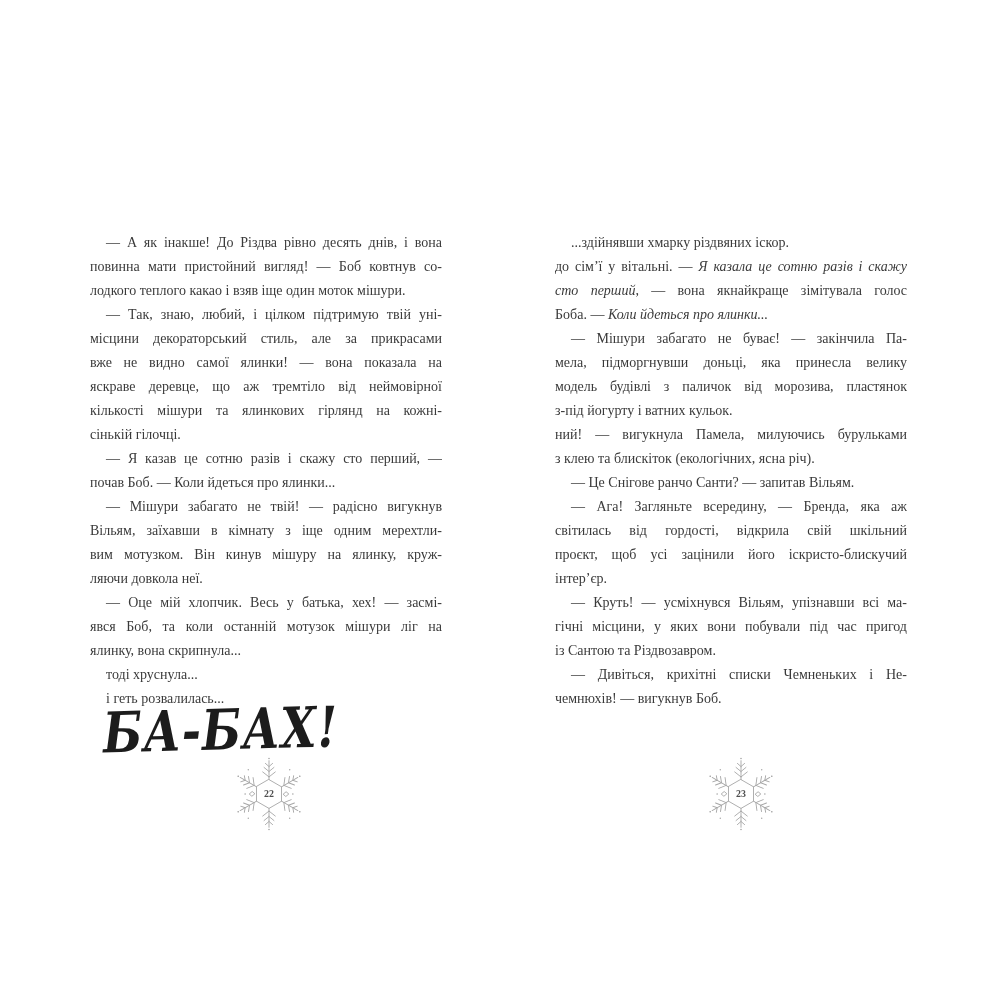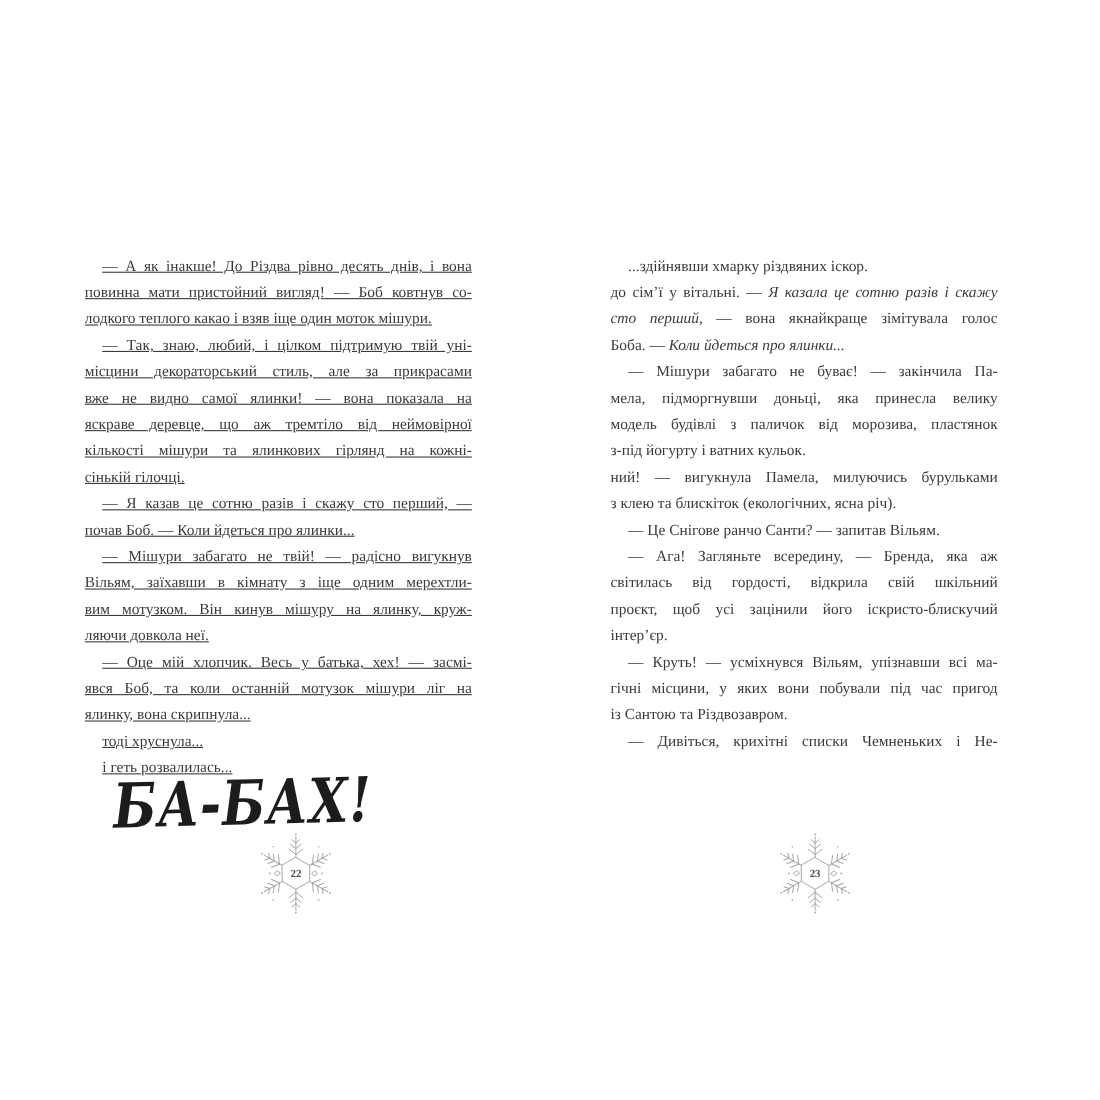--- a/index.html
+++ b/index.html
@@ -14,21 +14,21 @@
     font-family: "Liberation Serif", "DejaVu Serif", serif;
     color: #3a3a3a;
     overflow: hidden;
   }
   .page-text {
     position: absolute;
     top: 231px;
     width: 352px;
     font-size: 14px;
   }
-  .page-text.left  { left: 77px; text-decoration: underline;  }
+  .page-text.left  { left: 90px;  }
   .page-text.right { left: 555px; font-family: Liberation Serif, serif; }
   .line {
     height: 24px;
     line-height: 24px;
     overflow: hidden;
     text-align: left;
     white-space: normal;
   }
   .line.just {
     text-align: justify;
@@ -136,20 +136,21 @@
       <div class="line"><span>з клею та блискіток (екологічних, ясна річ).</span></div>
       <div class="line ind"><span>— Це Снігове ранчо Санти? — запитав Вільям.</span></div>
       <div class="line just ind"><span>— Ага! Загляньте всередину, — Бренда, яка аж</span></div>
       <div class="line just"><span>світилась від гордості, відкрила свій шкільний</span></div>
       <div class="line just"><span>проєкт, щоб усі зацінили його іскристо-блискучий</span></div>
       <div class="line"><span>інтер’єр.</span></div>
       <div class="line just ind"><span>— Круть! — усміхнувся Вільям, упізнавши всі ма-</span></div>
       <div class="line just"><span>гічні місцини, у яких вони побували під час пригод</span></div>
       <div class="line"><span>із Сантою та Різдвозавром.</span></div>
       <div class="line just ind"><span>— Дивіться, крихітні списки Чемненьких і Не-</span></div>
+      <div class="line"><span>чемнюхів! — вигукнув Боб.</span></div>
     </div>
 
   <svg class="snowflake right" viewBox="0 0 80 88">
     <g stroke="#a6a6a6" stroke-width="1" fill="none" stroke-linecap="round">
       <path d="M40,28 L53.9,36 L53.9,52 L40,60 L26.1,52 L26.1,36 Z"></path>
       <g id="brB">
         <path d="M40,28 L40,7"></path>
         <path d="M40,25 L33,19.5 M40,25 L47,19.5"></path>
         <path d="M40,19 L34.5,14.5 M40,19 L45.5,14.5"></path>
         <path d="M40,13.5 L36,10 M40,13.5 L44,10"></path>

